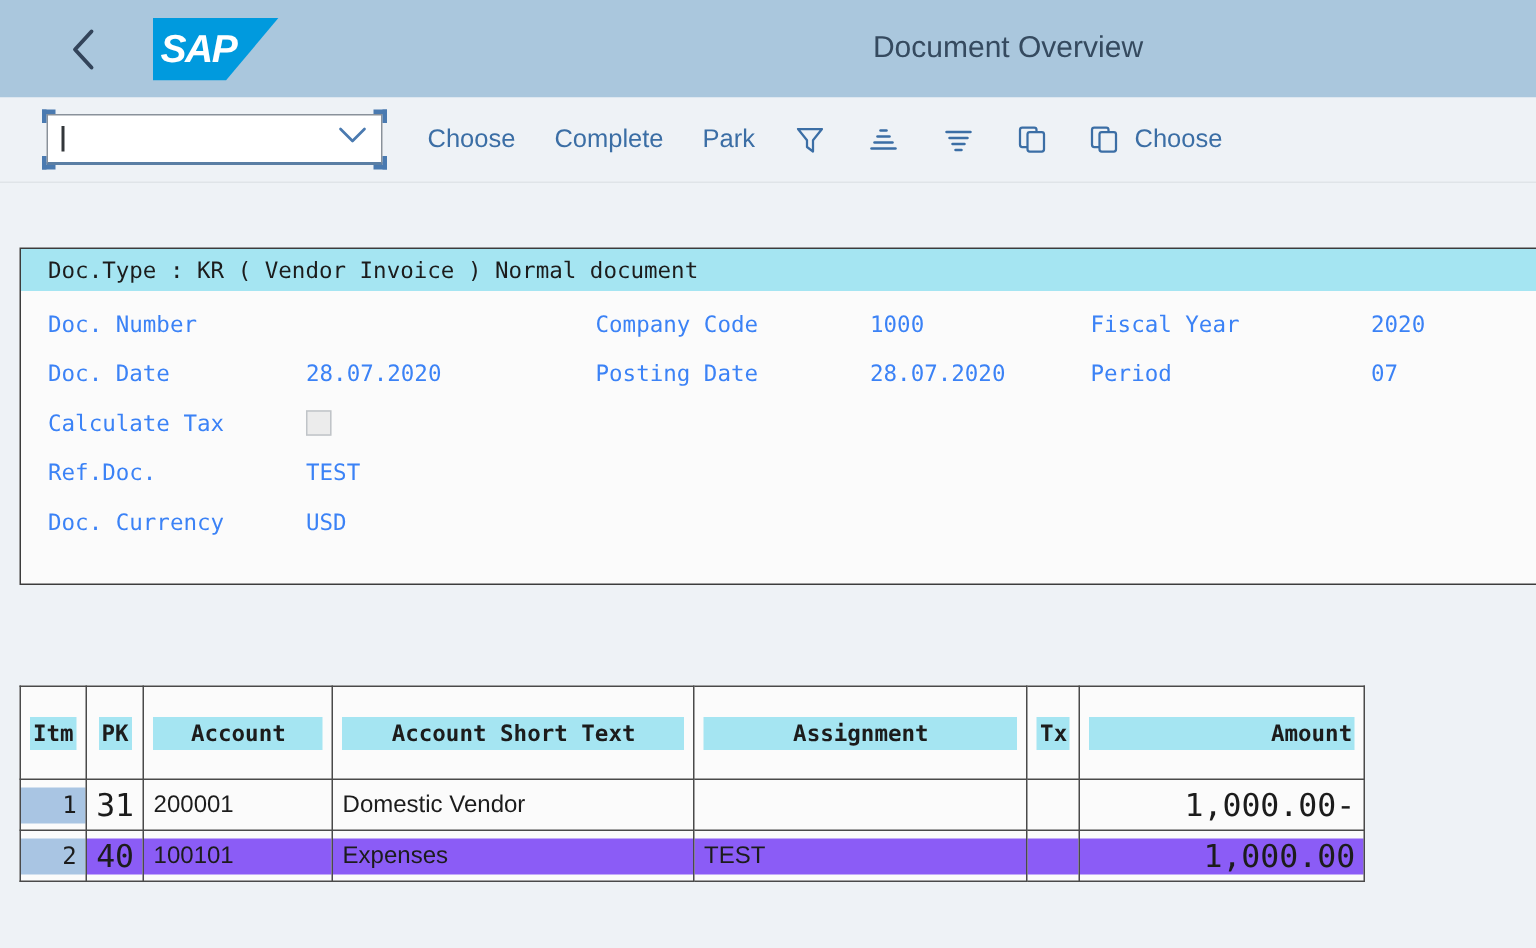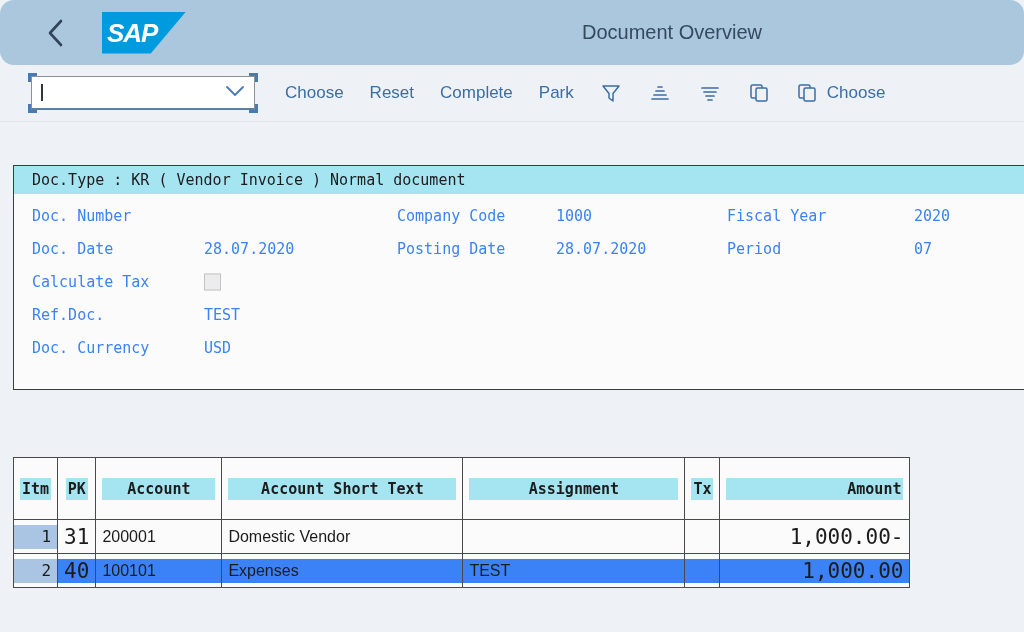--- a/index.html
+++ b/index.html
@@ -8,21 +8,21 @@
     background: #eef2f6;
     font-family: "Liberation Sans", sans-serif;
     overflow: hidden;
   }
   #root { position: relative; width: 1024px; height: 632px; }
 
   
   .shell-header {
     position: absolute; left: 0; top: 0; width: 1024px; height: 65px;
     background: #aac7dd;
-    display: flex; align-items: center; border-radius: 14px;
+    display: flex; align-items: center;
   }
   .back-btn {
     width: 48px; height: 48px; margin-left: 32px;
     display: flex; align-items: center; justify-content: center;
     cursor: pointer;
   }
   .back-btn svg { display: block; }
   .sap-logo {
     position: relative; margin-left: 22px;
     width: 84px; height: 42px; cursor: pointer;
@@ -103,21 +103,21 @@
   }
   .doc-grid { position: relative; padding-top: 5px; }
   .fld {
     font-family: "DejaVu Sans Mono", monospace;
     font-size: 15px; color: #3b82f6;
     white-space: pre;
   }
   .c-lbl1  { position: absolute; left: 18px; }
   .c-val1  { position: absolute; left: 190px; }
   .c-lbl2  { position: absolute; left: 383px; }
-  .c-val2  { position: absolute; left: 542px; }
+  .c-val2  { position: absolute; left: 566px; }
   .c-lbl3  { position: absolute; left: 713px; }
   .c-val3  { position: absolute; left: 900px; }
   .abs-row { position: relative; height: 33px; }
   .abs-row > .fld { top: 50%; transform: translateY(-50%); }
   .chk {
     position: absolute; left: 190px; top: 50%; transform: translateY(-50%);
     width: 17px; height: 17px; background: #ececec; border: 1px solid #c0c4c8;
     cursor: pointer;
   }
 
@@ -145,21 +145,21 @@
   .items-table tbody td { height: 34px; }
   .cellbox {
     display: block; height: 24px; line-height: 24px;
     font-size: 16px; color: #1c1c1c; white-space: pre;
     padding: 0 6px;
   }
   .cellbox.mono { font-family: "DejaVu Sans Mono", monospace; font-size: 21px; }
   .cellbox.sans { font-family: "Liberation Sans", sans-serif; }
   .cellbox.right { text-align: right; }
   .cellbox.itm { background: #a9c5e3; text-align: right; font-family: "DejaVu Sans Mono", monospace; }
-  .r-sel .cellbox { background: #3b82f6; }
+  .r-sel .cellbox { background: #8b5cf6; }
   .r-sel .cellbox.itm { background: #a9c5e3; }
   .cellbox.blank { background: transparent; }
 
   .col-itm { width: 44px; }
   .col-pk  { width: 35px; }
   .col-acc { width: 126px; }
   .col-ast { width: 241px; }
   .col-asg { width: 222px; }
   .col-tx  { width: 33px; }
   .col-amt { width: 190px; }
@@ -201,23 +201,20 @@
           <i class="tr"></i>
           <i class="bl"></i>
           <i class="br"></i>
       </div>
     </div>
 
     <div class="tb-item first">
       <span>Choose</span>
     </div>
     <div class="tb-item">
-      <span>Reset</span>
-    </div>
-    <div class="tb-item">
       <span>Complete</span>
     </div>
     <div class="tb-item">
       <span>Park</span>
     </div>
 
     <div class="tb-item">
       <span class="tb-icon">
         <svg width="22" height="22" viewBox="0 0 22 22" aria-hidden="true">
           <polygon points="3,4 19,4 13,11.5 13,19 9,16 9,11.5" fill="none" stroke="#3b6ea5" stroke-width="1.5" stroke-linejoin="round"></polygon>

